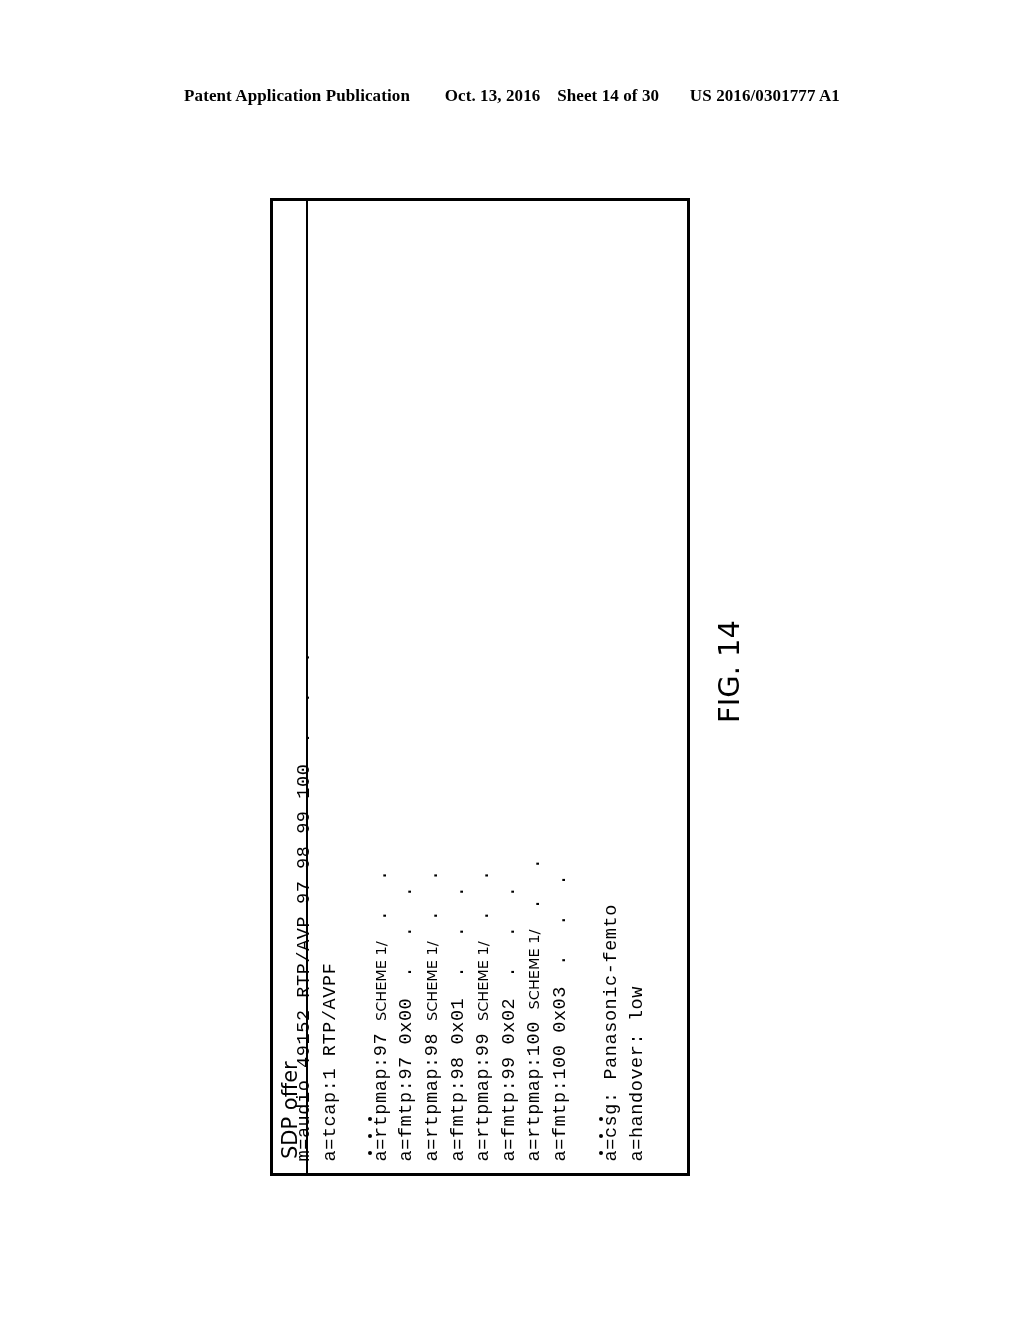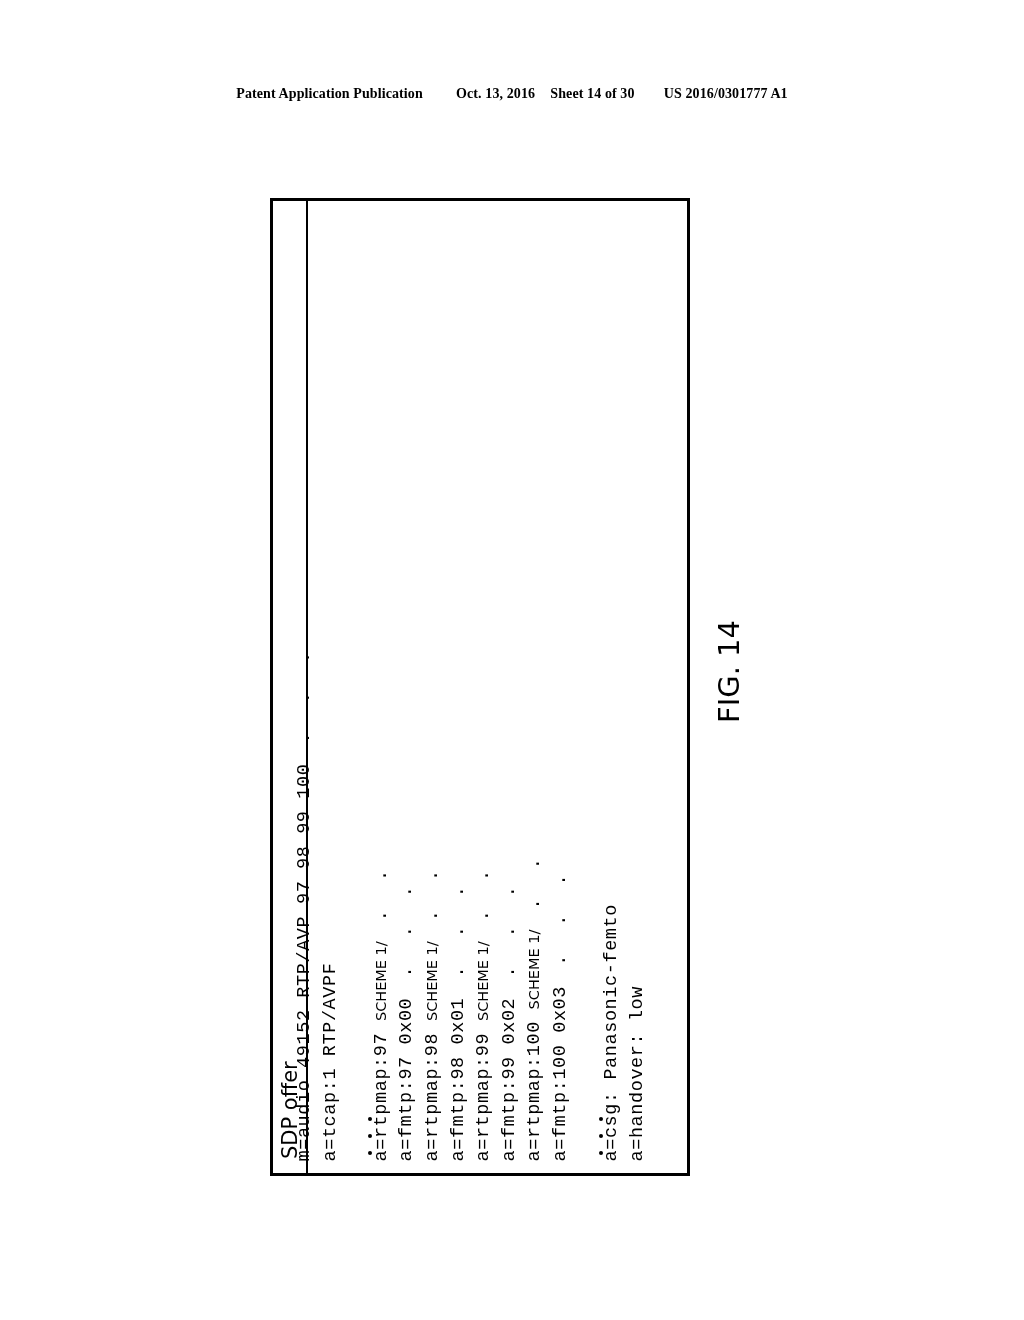--- a/index.html
+++ b/index.html
@@ -17,21 +17,21 @@
 
   
   #page-header {
     position: absolute;
     top: 86px;
     left: 0;
     width: 1024px;
     text-align: center;
     font-family: "Liberation Serif", serif;
     font-weight: bold;
-    font-size: 14px;
+    font-size: 17px;
     color: #000;
     letter-spacing: 0.1px;
     white-space: nowrap;
   }
   #page-header .hdr-seg { display: inline-block; }
   #page-header .gap-lg { display: inline-block; width: 26px; }
   #page-header .gap-md { display: inline-block; width: 22px; }
   #page-header .gap-sm { display: inline-block; width: 8px; }
 
   

